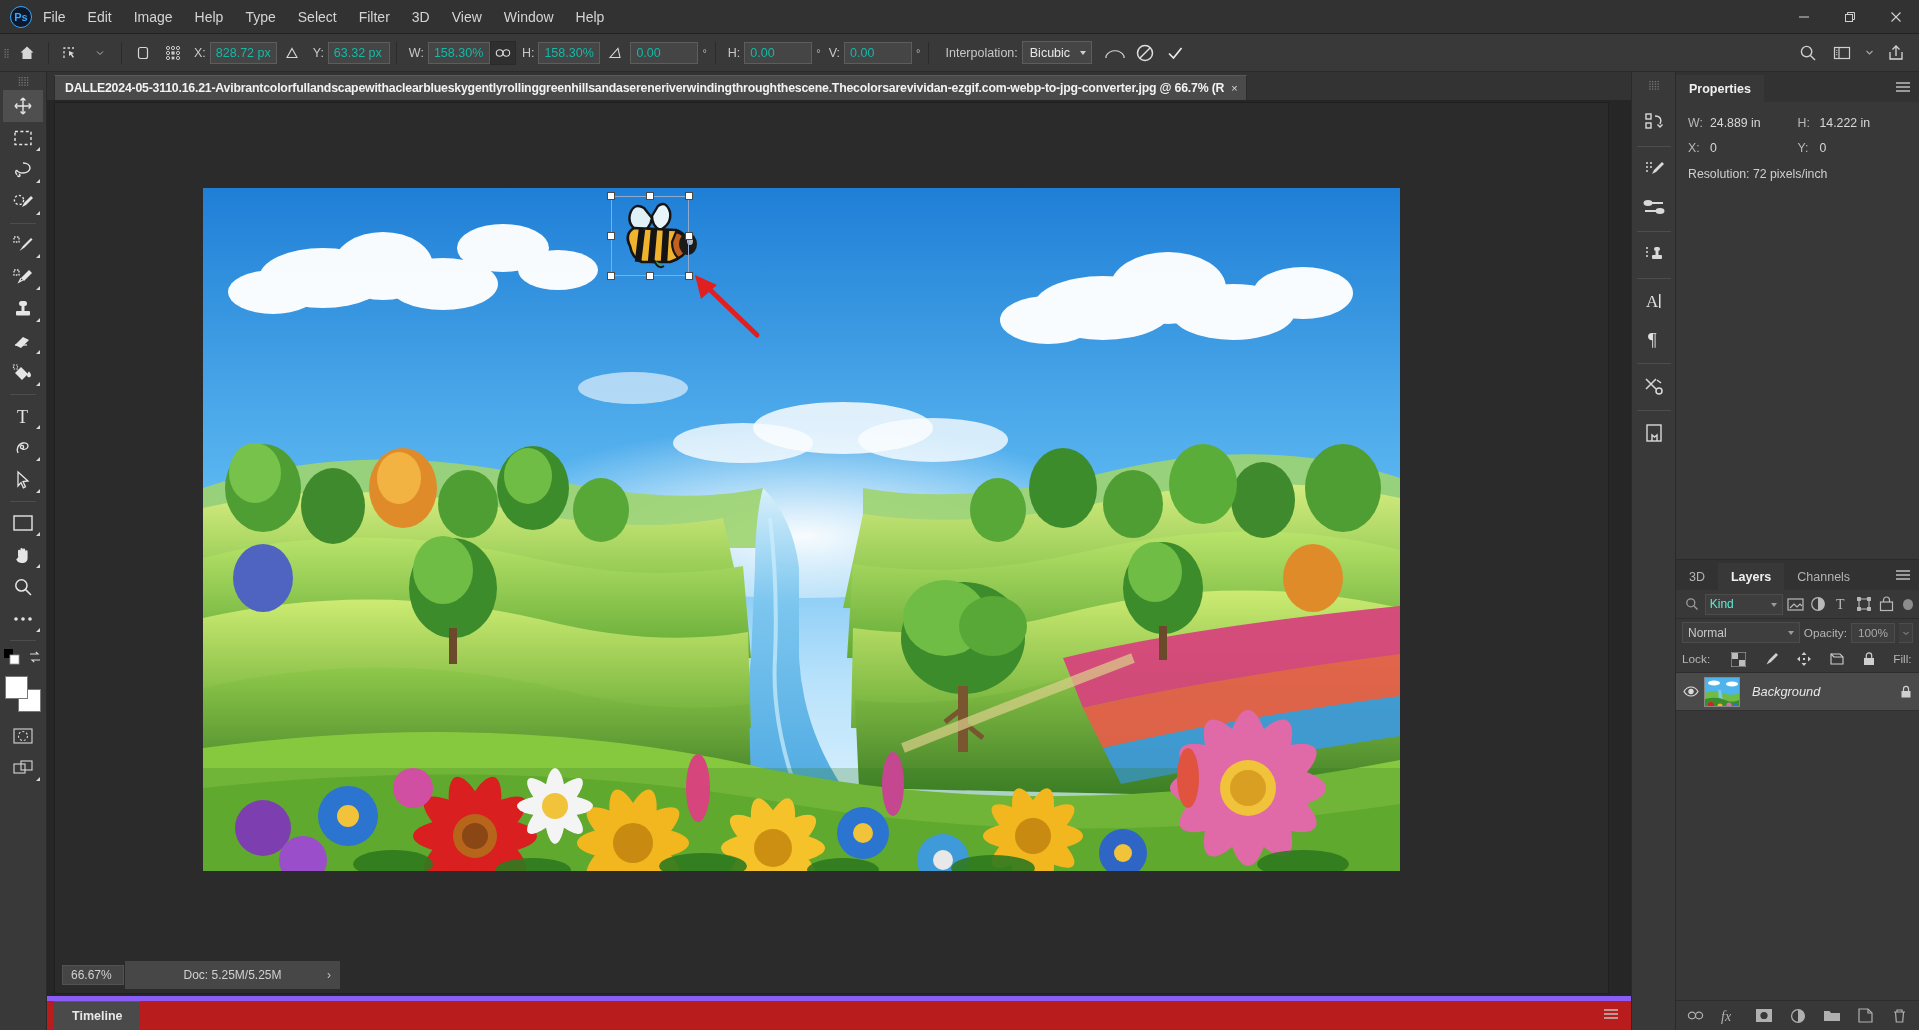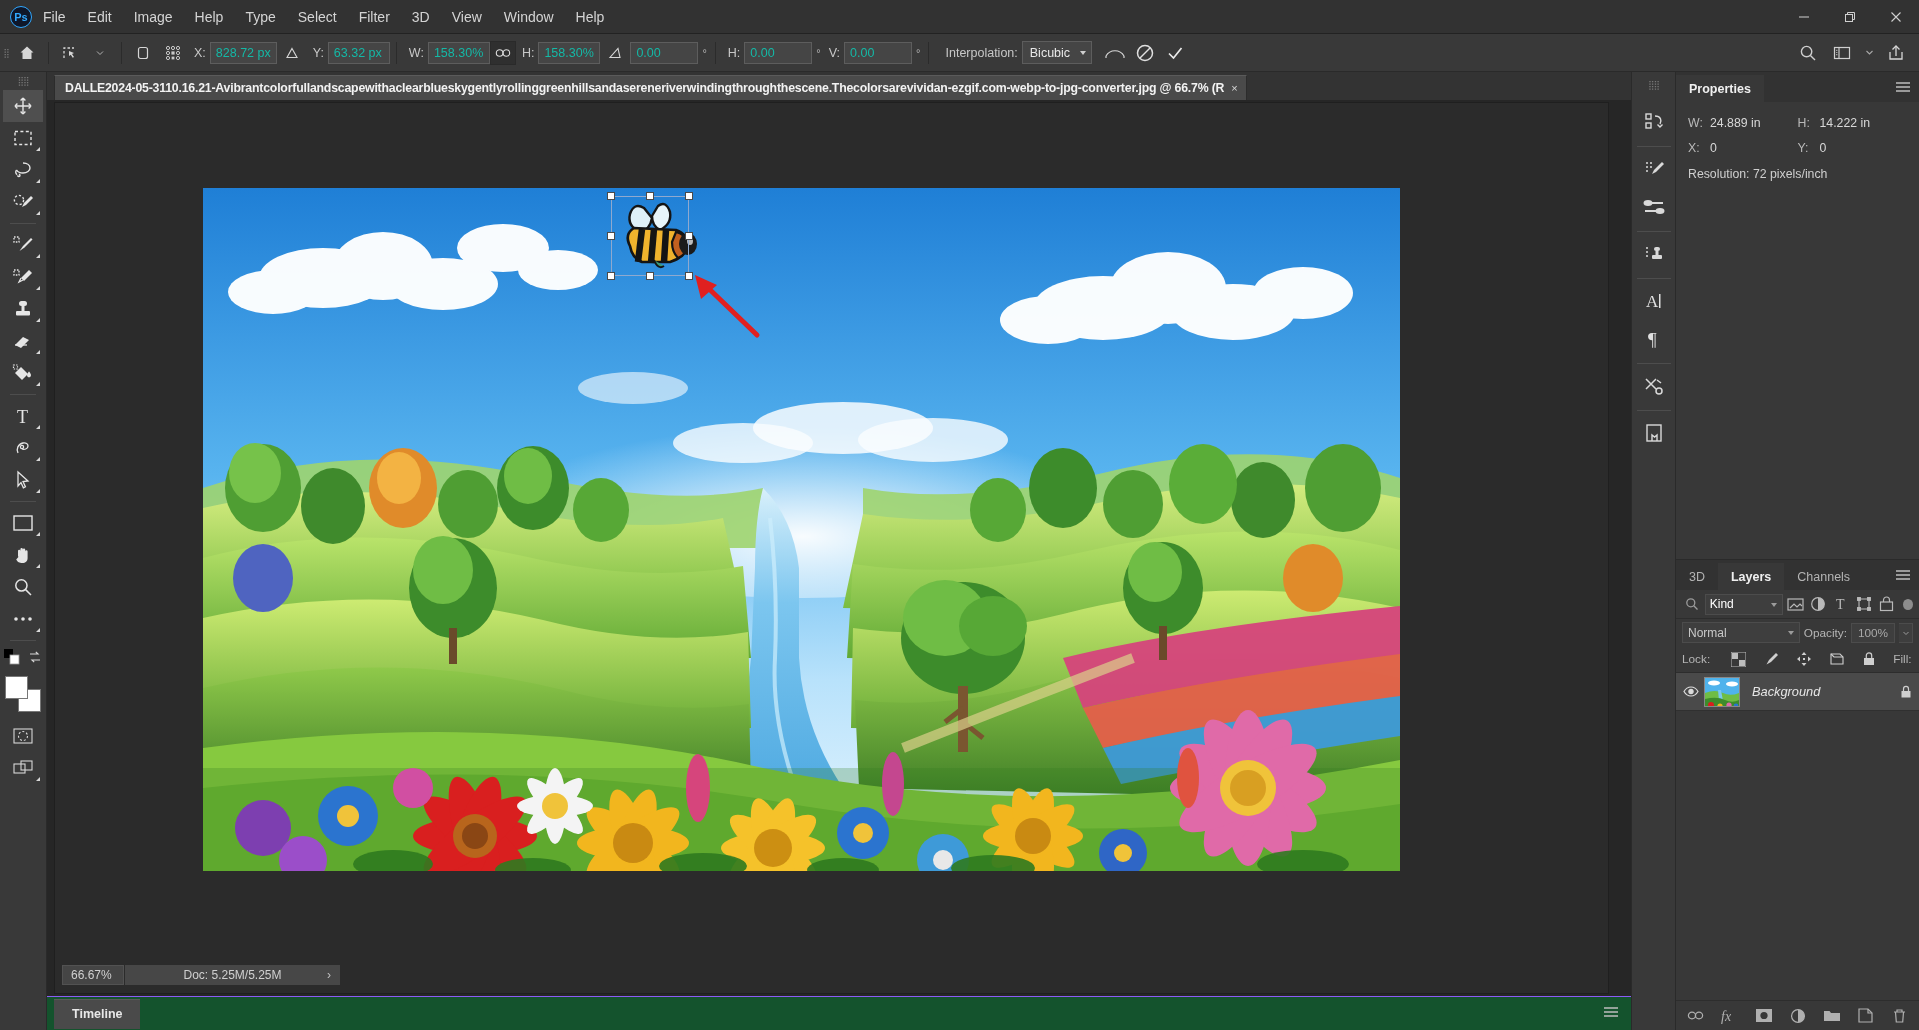--- a/index.html
+++ b/index.html
@@ -116,27 +116,27 @@
   }
   .artboard { position: absolute; left: 148px; top: 85px; width: 1197px; height: 683px; overflow: hidden; }
   .artboard svg { display:block; }
 
   
   .statusbar {
     position: absolute; left: 7px; right: 22px; bottom: 7px; height: 22px;
     display: flex; align-items: center; font-size: 12px; color: #d0d0d0;
   }
   .sb-zoom { background: #454545; border: 1px solid #525252; height: 20px; line-height: 18px; padding: 0 8px; min-width: 62px; }
-  .sb-doc { background: #474747; height: 20px; line-height: 19px; padding: 0 10px; margin-left: 1px; min-width: 215px; display:flex; align-items:center; justify-content:center; position:relative;}
+  .sb-doc { background: #474747; height: 28px; line-height: 19px; padding: 0 10px; margin-left: 1px; min-width: 215px; display:flex; align-items:center; justify-content:center; position:relative;}
   .sb-doc .arrow { position: absolute; right: 9px; color: #c0c0c0; font-size: 12px; }
 
   
   .timeline-strip {
     position: absolute; left: 0; right: 0; bottom: 0; height: 34px;
-    background: #14532d; border-top: 1px solid #8b5cf6; display: flex; align-items: center; text-align: right;
+    background: #b91c1c; border-top: 5px solid #8b5cf6; display: flex; align-items: center; text-align: right;
   }
   .tl-tab {
     background: #4a4a4a; color: #e8e8e8; font-size: 12.5px; font-weight: bold;
     height: 30px; display: flex; align-items: center; padding: 0 18px; margin-left: 7px;
     border-top: 1px solid #5a5a5a;
   }
   .tl-menu { position: absolute; right: 12px; color: #bdbdbd; font-size: 13px; }
 
   
   .rail {
@@ -177,21 +177,21 @@
   .prop-val { color: #d8d8d8; font-size: 12.3px; }
   .prop-res { color: #cfcfcf; font-size: 12.3px; margin-top: 12px; }
 
   .panels-lower { position: absolute; left: 0; right: 0; bottom: 0; top: 487px; background: #383838; border-top: 1px solid #2a2a2a; }
   .filter-row {
     display: flex; align-items: center; height: 29px; padding: 0 6px;
     border-bottom: 1px solid #2d2d2d; gap: 2px;
   }
   .kind-select {
     background: #3e3e3e; border: 1px solid #4c4c4c; height: 21px; width: 86px;
-    display: flex; align-items: center; padding: 0 4px; color: #ffffff; font-size: 12px;
+    display: flex; align-items: center; padding: 0 4px; color: #5eead4; font-size: 12px;
     position: relative;
   }
   .kind-select .carat { position: absolute; right: 5px; top: 8px; border-left: 3.5px solid transparent; border-right: 3.5px solid transparent; border-top: 4px solid #9b9b9b; }
   .filter-icon { width: 23px; height: 23px; display: flex; align-items: center; justify-content: center; color: #b9b9b9; }
   .filter-toggle { width: 11px; height: 11px; border-radius: 50%; background: #8d8d8d; margin-left: 4px; }
 
   .blend-row { display: flex; align-items: center; height: 27px; padding: 0 6px; gap: 4px; }
   .blend-select {
     background: #3e3e3e; border: 1px solid #4c4c4c; height: 21px; flex: 1;
     display: flex; align-items: center; padding: 8px 5px; color: #c9c9c9; font-size: 12px; position: relative;

